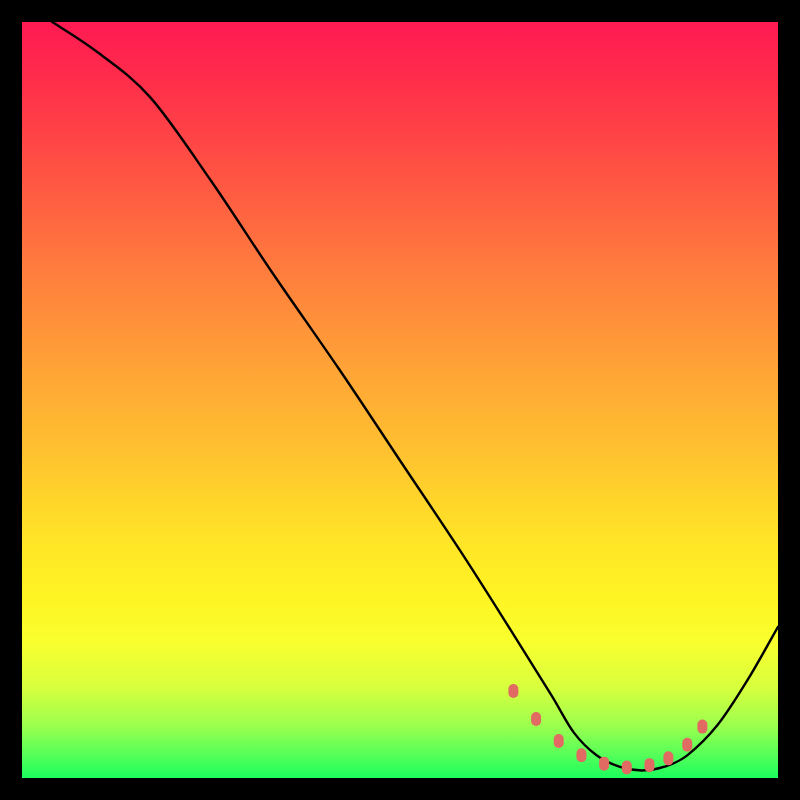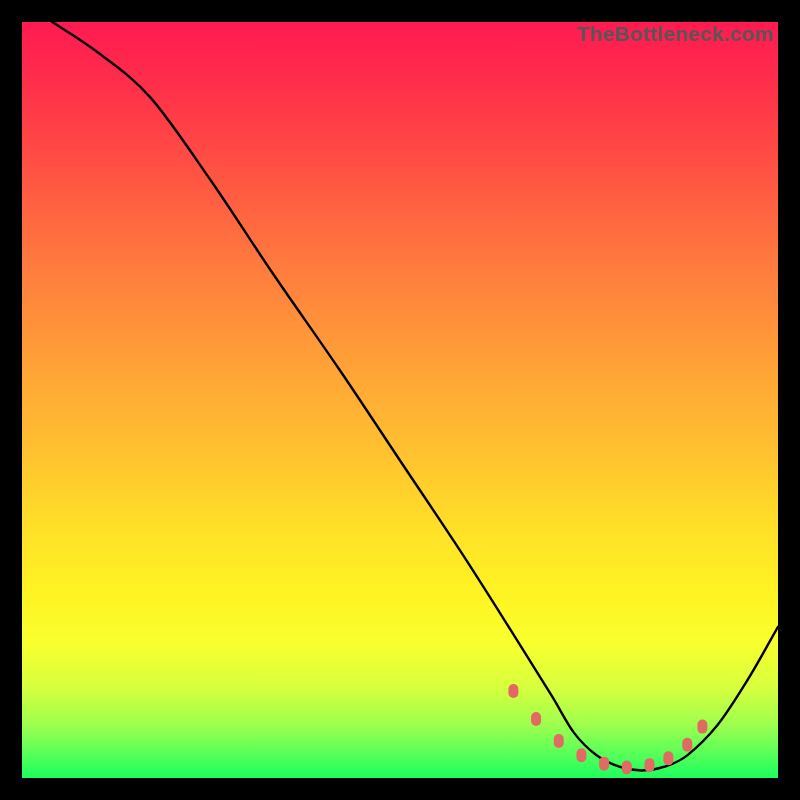--- a/index.html
+++ b/index.html
@@ -45,21 +45,20 @@
     left: 0; top: 0;
     width: 756px; height: 756px;
   }
 </style>
 </head>
 <body>
 
 <div class="frame">
   <div class="plot">
 
-    <div class="watermark">TheBottleneck.com</div>
 
     <svg class="curve" viewBox="0 0 756 756" preserveAspectRatio="none">
       <path fill="none" stroke="#000" stroke-width="2.4" stroke-linecap="round" d="M 30.240000000000002,0 C 37.800000000000004,5.040000000000002 59.22000000000001,17.640000000000008 75.60000000000001,30.24000000000001 C 91.98,42.84000000000001 109.62,54.18000000000002 128.52,75.60000000000002 C 147.42000000000002,97.02000000000002 168.84,129.78 189,158.76 C 209.16,187.73999999999998 228.06000000000003,217.97999999999996 249.48000000000002,249.47999999999996 C 270.90000000000003,280.97999999999996 296.09999999999997,316.26 317.52,347.76 C 338.94,379.26 357.84000000000003,408.24 378,438.48 C 398.15999999999997,468.72 419.5799999999999,500.22 438.47999999999996,529.2 C 457.38,558.1800000000001 476.28000000000003,588.4200000000001 491.40000000000003,612.36 C 506.52000000000004,636.3 519.1199999999999,656.46 529.1999999999999,672.84 C 539.28,689.22 544.3199999999999,700.56 551.88,710.64 C 559.44,720.72 567,727.6500000000001 574.5600000000001,733.32 C 582.1200000000001,738.99 589.6800000000001,742.14 597.24,744.66 C 604.8,747.18 612.3599999999999,748.44 619.92,748.44 C 627.48,748.44 635.04,747.18 642.6,744.66 C 650.1600000000001,742.14 656.46,740.25 665.28,733.32 C 674.0999999999999,726.3900000000001 685.4399999999999,715.6800000000001 695.52,703.08 C 705.6,690.48 715.68,674.1 725.76,657.72 C 735.84,641.34 750.96,613.62 756,604.8"></path>
       <g>
           <rect x="486.40000000000003" y="662.06" width="10" height="14" rx="5" ry="5" fill="#e16a62"></rect>
           <rect x="509.08000000000004" y="690.032" width="10" height="14" rx="5" ry="5" fill="#e16a62"></rect>
           <rect x="531.76" y="711.956" width="10" height="14" rx="5" ry="5" fill="#e16a62"></rect>
           <rect x="554.4399999999999" y="726.32" width="10" height="14" rx="5" ry="5" fill="#e16a62"></rect>
           <rect x="577.12" y="734.636" width="10" height="14" rx="5" ry="5" fill="#e16a62"></rect>
           <rect x="599.8000000000001" y="738.416" width="10" height="14" rx="5" ry="5" fill="#e16a62"></rect>

